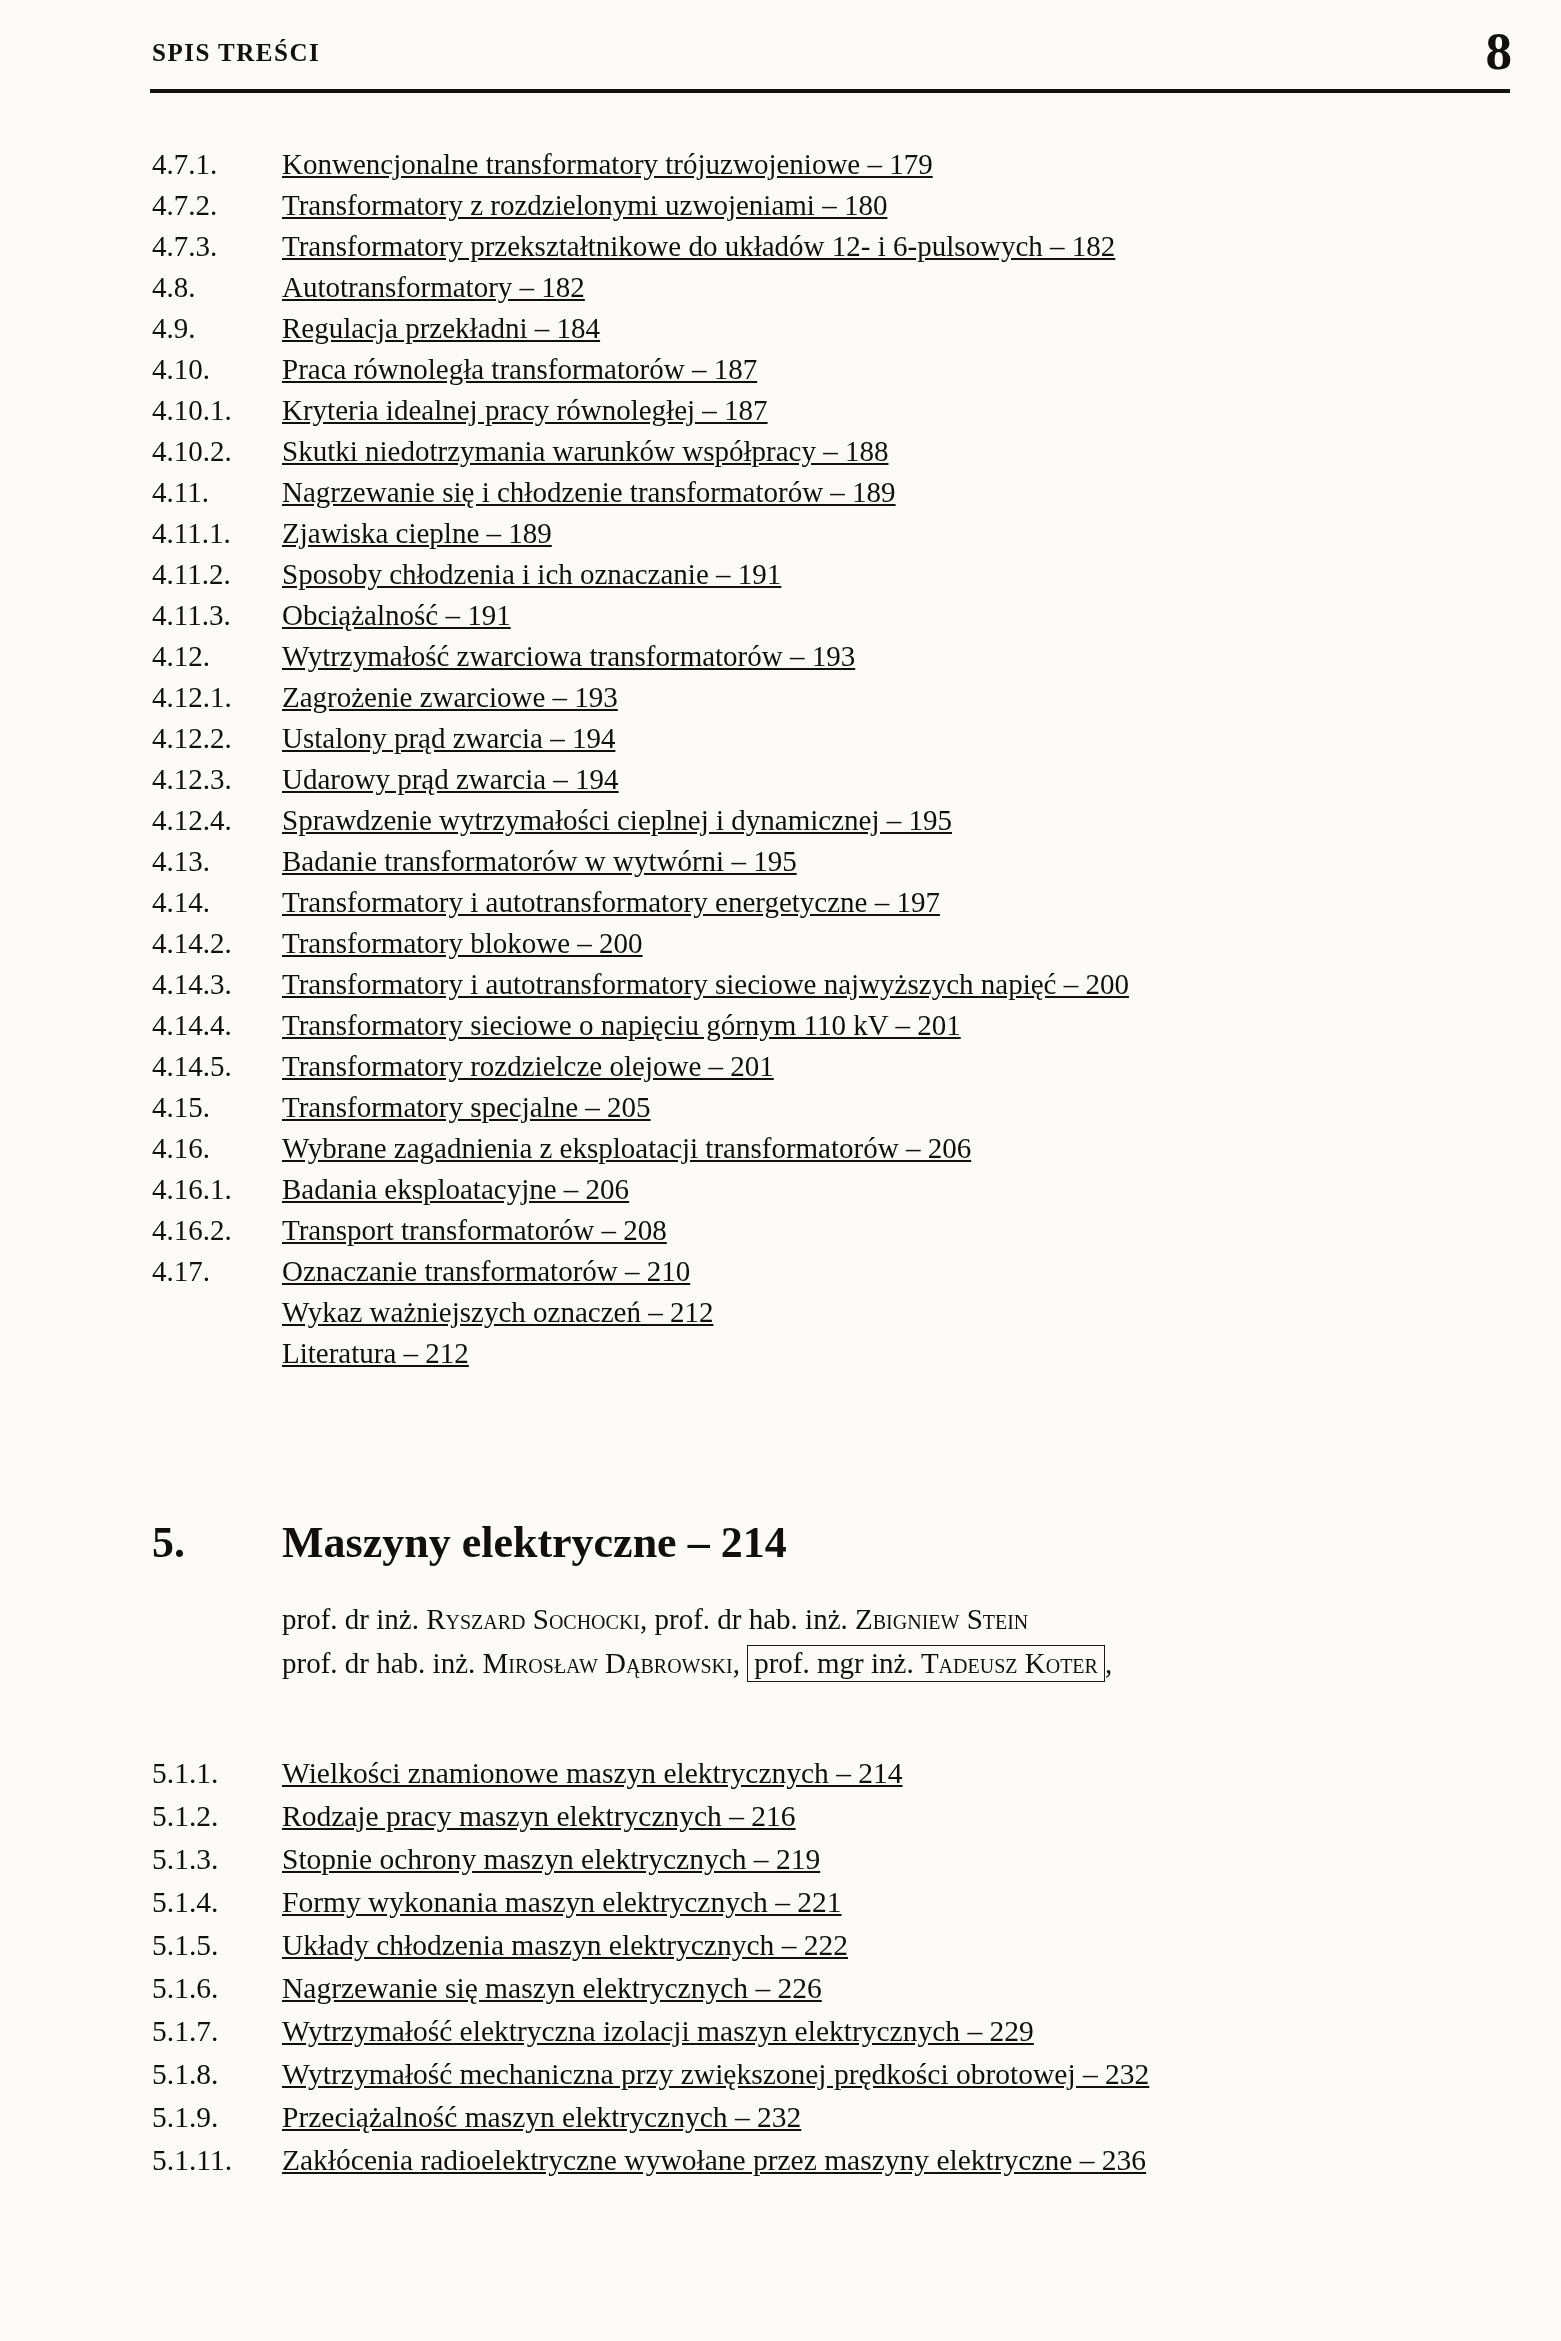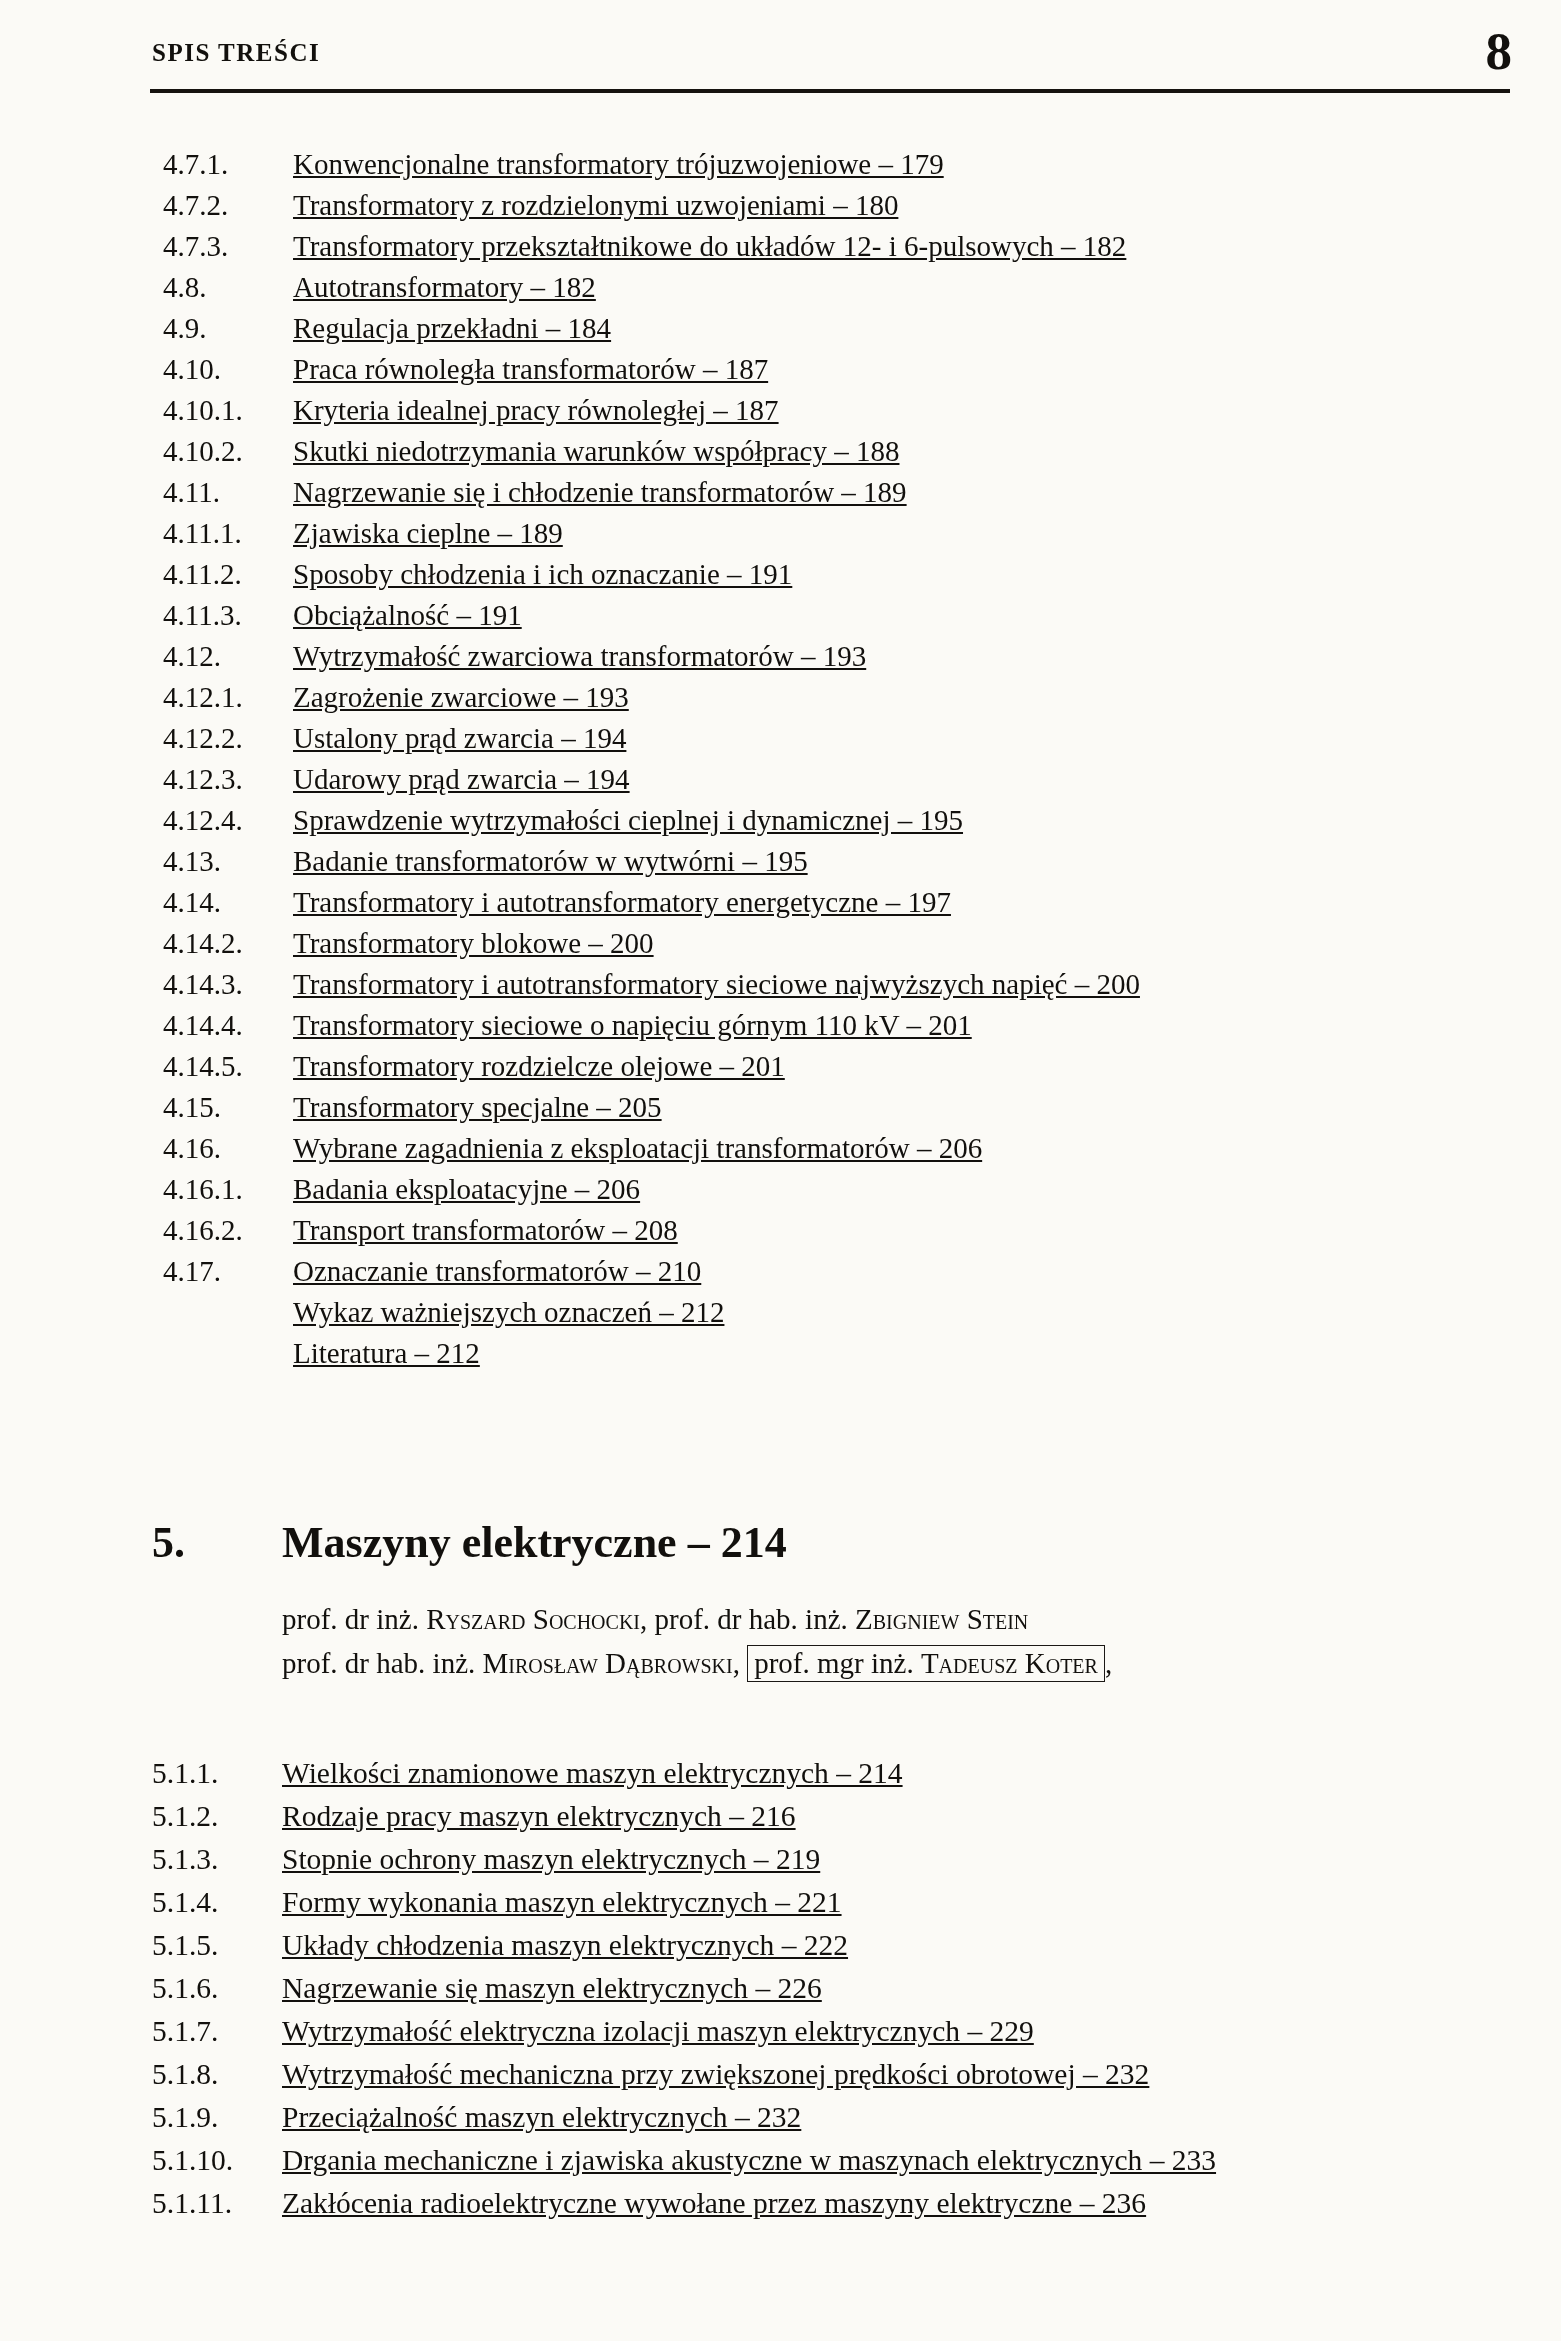--- a/index.html
+++ b/index.html
@@ -40,21 +40,21 @@
     right: 52px;
     height: 3.8px;
     background: #16130f;
   }
   
   .toc {
     position: absolute;
     left: 152px;
     right: 83px;
   }
-  .toc-part1 { top: 144px; margin-left: 11px; }
+  .toc-part1 { top: 144px; }
   .toc-part1 .toc-row { line-height: 41px; font-size: 29px; }
   .toc-part2 { top: 1752px; }
   .toc-part2 .toc-row { line-height: 43px; font-size: 29.5px; }
   .toc-row { display: flex; }
   .toc-num {
     flex: 0 0 130px;
     white-space: nowrap;
   }
   .toc-title {
     flex: 1 1 auto;
@@ -261,23 +261,19 @@
       </div>
       <div class="toc-row">
         <span class="toc-num">5.1.8.</span>
         <span class="toc-title">Wytrzymałość mechaniczna przy zwiększonej prędkości obrotowej – 232</span>
       </div>
       <div class="toc-row">
         <span class="toc-num">5.1.9.</span>
         <span class="toc-title">Przeciążalność maszyn elektrycznych – 232</span>
       </div>
       <div class="toc-row">
-        <span class="toc-num">5.1.10.</span>
-        <span class="toc-title">Drgania mechaniczne i zjawiska akustyczne w maszynach elektrycznych – 233</span>
-      </div>
-      <div class="toc-row">
         <span class="toc-num">5.1.11.</span>
         <span class="toc-title">Zakłócenia radioelektryczne wywołane przez maszyny elektryczne – 236</span>
       </div>
     </div>
 
 </div>
 
 
 </body></html>

